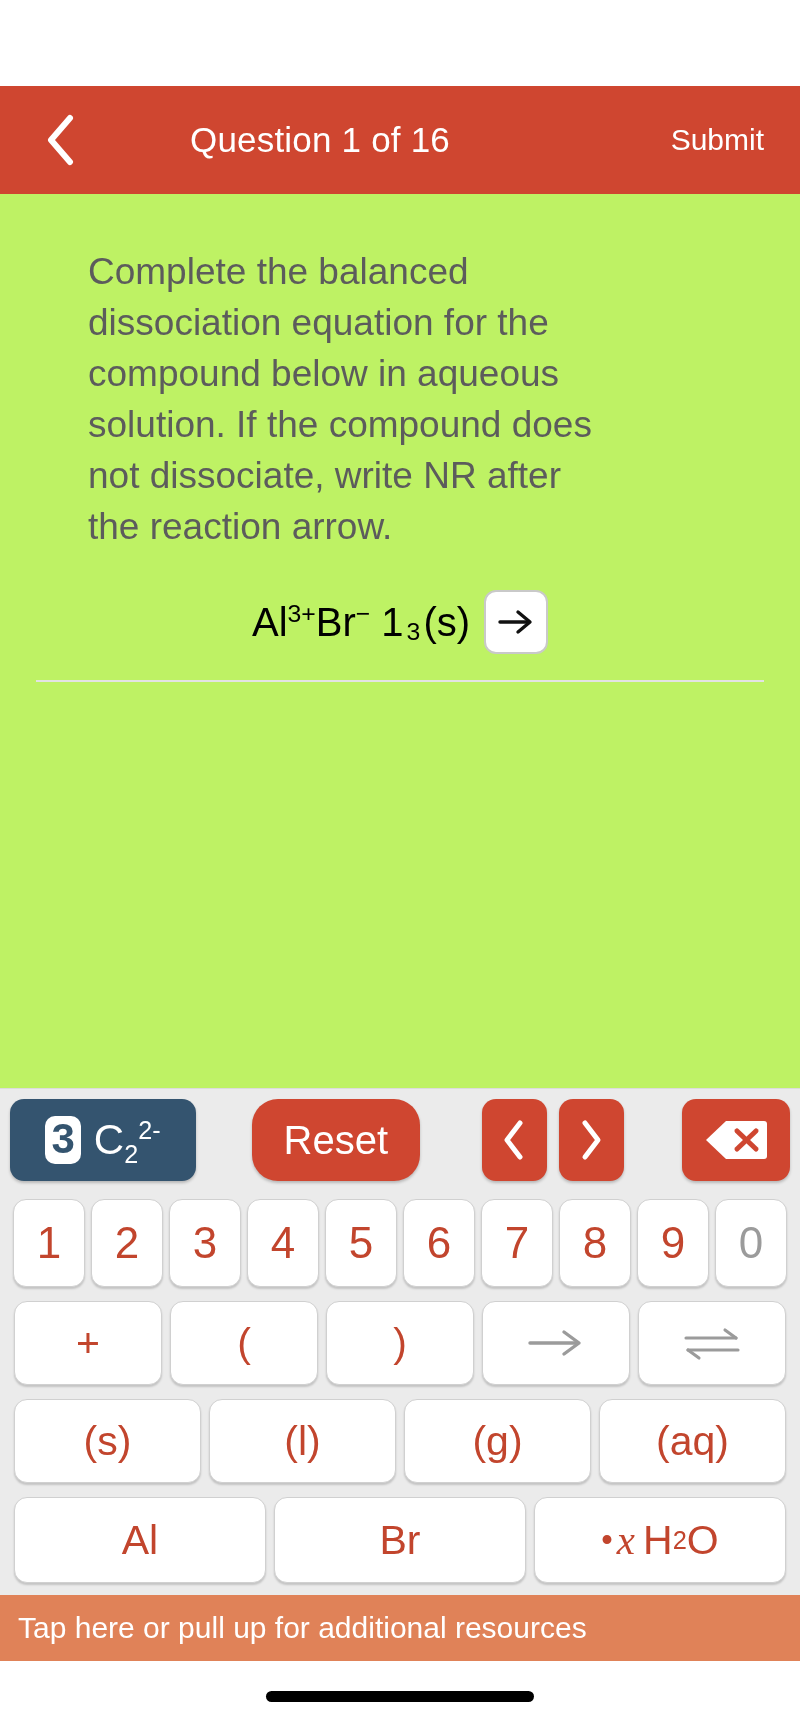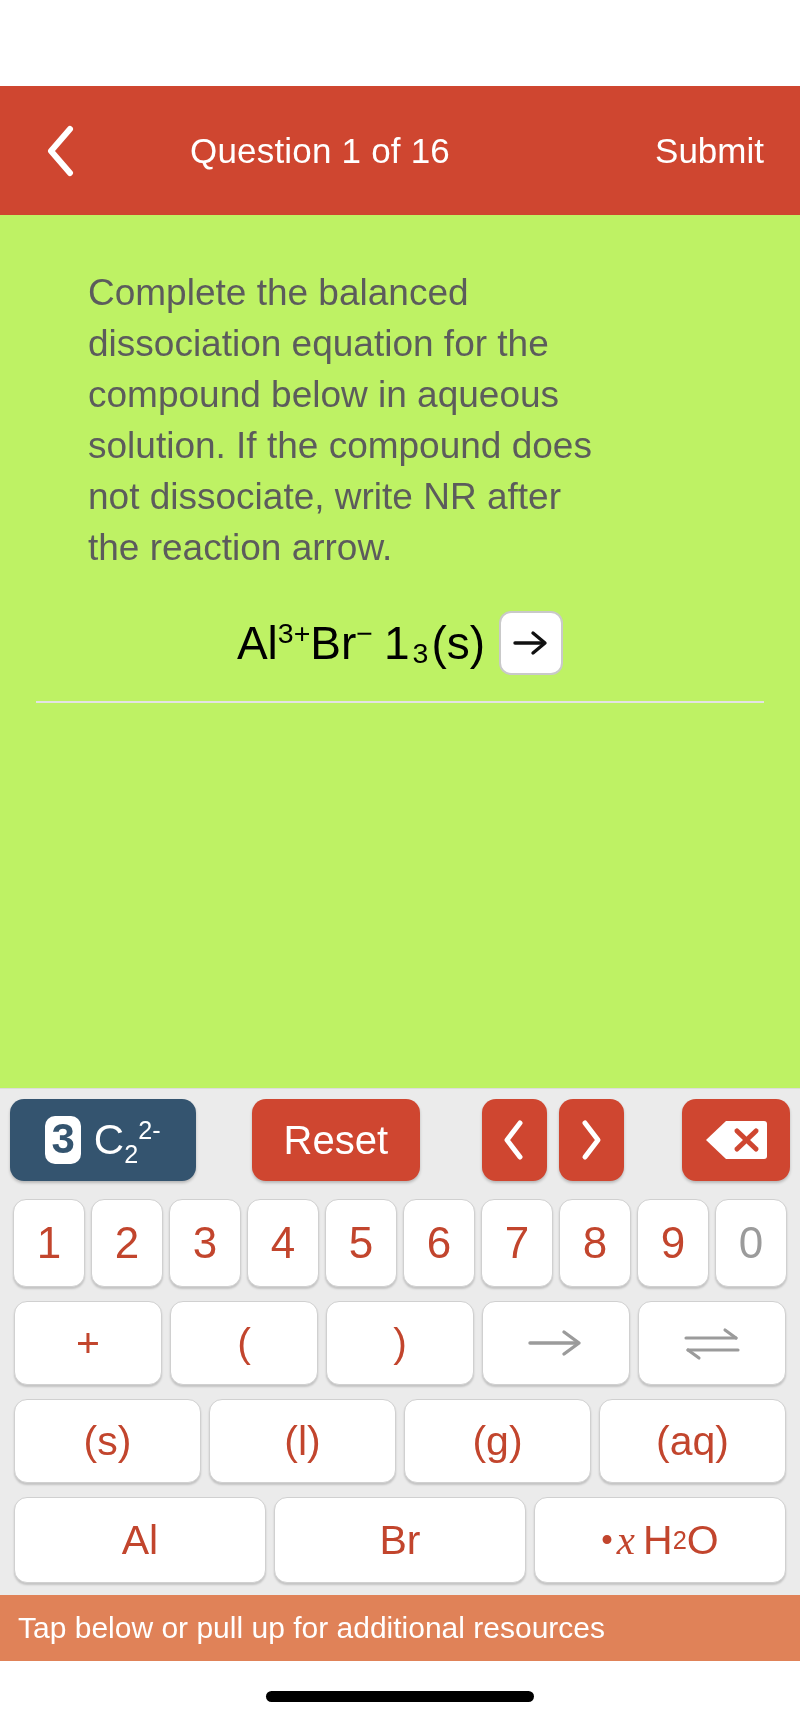--- a/index.html
+++ b/index.html
@@ -22,21 +22,21 @@
   
   .status-bar {
     height: 86px;
     background: #ffffff;
     flex: 0 0 auto;
   }
 
   
   .header {
     flex: 0 0 auto;
-    height: 129px;
+    height: 108px;
     background: #cf4630;
     display: flex;
     align-items: center;
     position: relative;
   }
   .back-btn {
     width: 120px;
     height: 108px;
     display: flex;
     align-items: center;
@@ -55,21 +55,21 @@
     font-size: 35px;
     font-weight: 400;
     letter-spacing: 0.2px;
     pointer-events: none;
     padding-right: 160px;
   }
   .submit-btn {
     position: absolute;
     right: 36px;
     color: #ffffff;
-    font-size: 35px;
+    font-size: 30px;
     font-weight: 400;
     background: transparent;
     border: none;
     font-family: inherit;
     cursor: pointer;
   }
 
   
   .body-area {
     flex: 1 1 auto;
@@ -89,21 +89,21 @@
   .equation-wrap {
     margin-top: 38px;
     display: flex;
     justify-content: center;
     align-items: center;
   }
   .equation {
     display: flex;
     align-items: center;
     color: #000000;
-    font-size: 46px;
+    font-size: 40px;
     white-space: nowrap;
     text-align: center;
   }
   .eq-token { display: inline-block; }
   .eq-token sup {
     font-size: 0.62em;
     vertical-align: super;
     line-height: 0;
   }
   .eq-gap { display: inline-block; width: 11px; }
@@ -174,21 +174,21 @@
     font-weight: 700;
     margin-right: 1px;
     line-height: 1;
   }
   .tok-plain { font-weight: 400; margin-left: 12px; }
   .tok-plain sub { font-size: 0.6em; vertical-align: sub; line-height: 0; }
   .tok-plain sup { font-size: 0.6em; vertical-align: super; line-height: 0; }
 
   .tool-reset {
     background: #cf4630;
-    border-radius: 14px;
+    border-radius: 26px;
     height: 82px;
     width: 170px;
     margin-left: 56px;
     display: flex;
     align-items: center;
     justify-content: center;
     color: #ffffff;
     font-size: 40px;
     border: none;
     font-family: inherit;
@@ -399,20 +399,20 @@
         <span class="dot">•</span>
           <span class="ital-x">x</span>
           <span>H</span>
           <sub>2</sub>
           <span>O</span>
       </button>
     </div>
   </div>
 
   <div class="resources-bar">
-    <span>Tap below or pull up for additional resources</span>
+    <span>Tap here or pull up for additional resources</span>
   </div>
 
   <div class="home-area">
     <div class="home-indicator"></div>
   </div>
 
 </div>
 
 </body></html>

